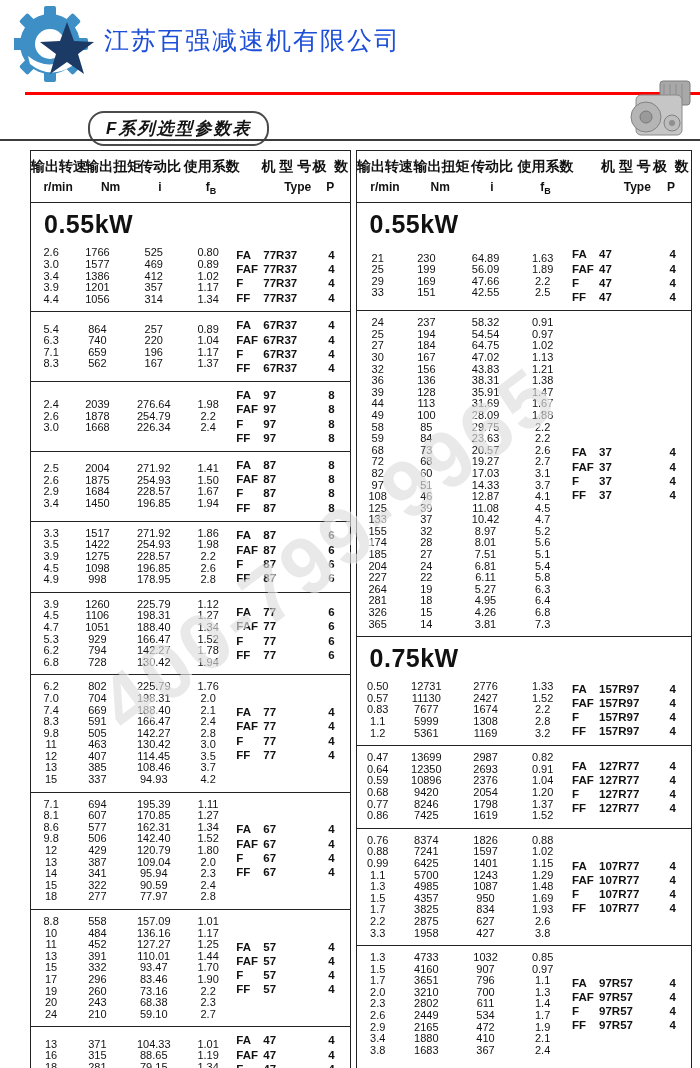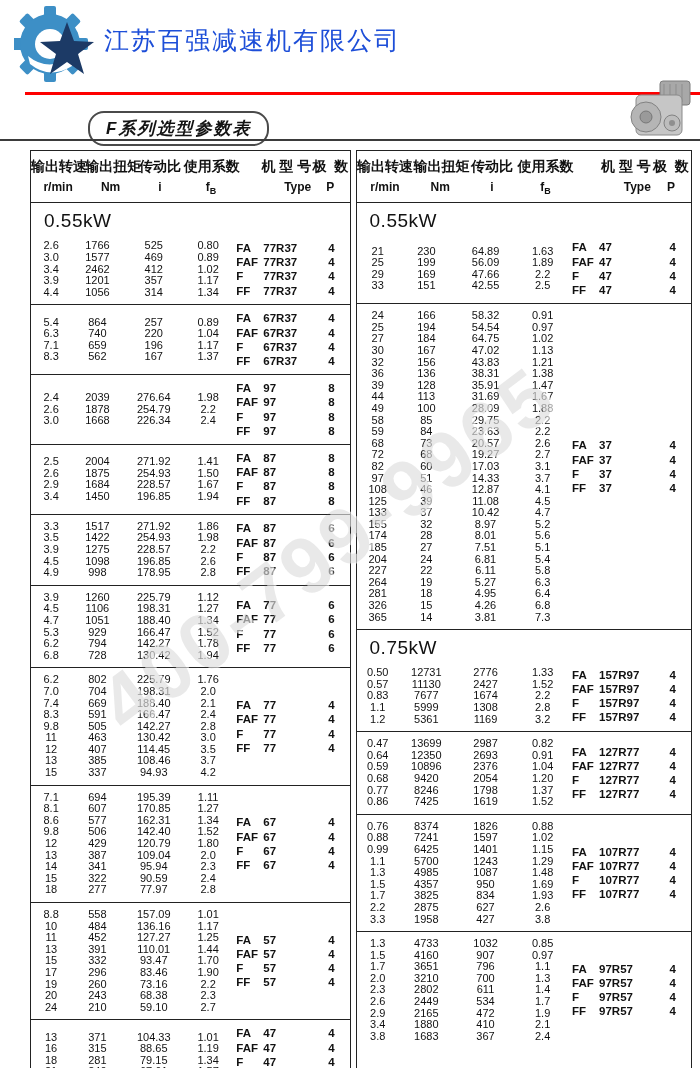--- a/index.html
+++ b/index.html
@@ -29,21 +29,21 @@
   .ptable{border:1.5px solid #222;background:transparent;}
   .ptable.left{width:320px;}
   .ptable.right{width:336px;}
   .thead{display:flex;border-bottom:1.5px solid #222;padding:7px 0 6px;}
   .th{text-align:center;}
   .th .cn{font-size:14px;font-weight:bold;white-space:pre;}
   .th .unit{font-size:12px;font-weight:bold;margin-top:4px;}
   .th .unit sub{font-size:9px;}
   .w-speed{width:17%;} .w-torque{width:16%;} .w-ratio{width:15%;}
   .w-fb{width:17%;} .w-type{width:23%;text-align:right;} .w-pole{width:12%;}
-  .section-power{font-size:19px;font-weight:normal;padding:7px 0 2px 13px;letter-spacing:0.5px;}
+  .section-power{font-size:25px;font-weight:bold;padding:7px 0 2px 13px;letter-spacing:0.5px;}
   .block{display:flex;padding:6px 0;border-bottom:1.2px solid #222;}
   .block:last-child{border-bottom:none;}
   .nums{width:64%;display:flex;flex-direction:column;justify-content:center;}
   .nrow{display:flex;}
   .ncell{font-size:11px;line-height:11.6px;text-align:center;}
   .ncell:nth-child(1){width:20%;}
   .ncell:nth-child(2){width:26%;}
   .ncell:nth-child(3){width:30%;}
   .ncell:nth-child(4){width:24%;}
   .typecol{width:36%;display:flex;flex-direction:column;justify-content:center;padding-left:4px;}
@@ -139,21 +139,21 @@
               <span class="ncell">0.80</span>
             </div>
             <div class="nrow">
               <span class="ncell">3.0</span>
               <span class="ncell">1577</span>
               <span class="ncell">469</span>
               <span class="ncell">0.89</span>
             </div>
             <div class="nrow">
               <span class="ncell">3.4</span>
-              <span class="ncell">2462</span>
+              <span class="ncell">1386</span>
               <span class="ncell">412</span>
               <span class="ncell">1.02</span>
             </div>
             <div class="nrow">
               <span class="ncell">3.9</span>
               <span class="ncell">1201</span>
               <span class="ncell">357</span>
               <span class="ncell">1.17</span>
             </div>
             <div class="nrow">
@@ -817,21 +817,21 @@
               <span class="tprefix">FF</span>
               <span class="tmodel">47</span>
               <span class="tpole">4</span>
             </div>
           </div>
         </div>
         <div class="block">
           <div class="nums">
             <div class="nrow">
               <span class="ncell">24</span>
-              <span class="ncell">166</span>
+              <span class="ncell">237</span>
               <span class="ncell">58.32</span>
               <span class="ncell">0.91</span>
             </div>
             <div class="nrow">
               <span class="ncell">25</span>
               <span class="ncell">194</span>
               <span class="ncell">54.54</span>
               <span class="ncell">0.97</span>
             </div>
             <div class="nrow">

